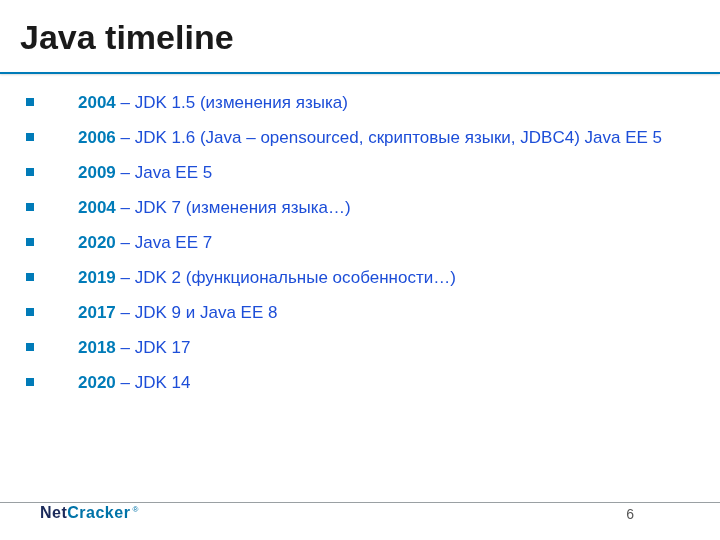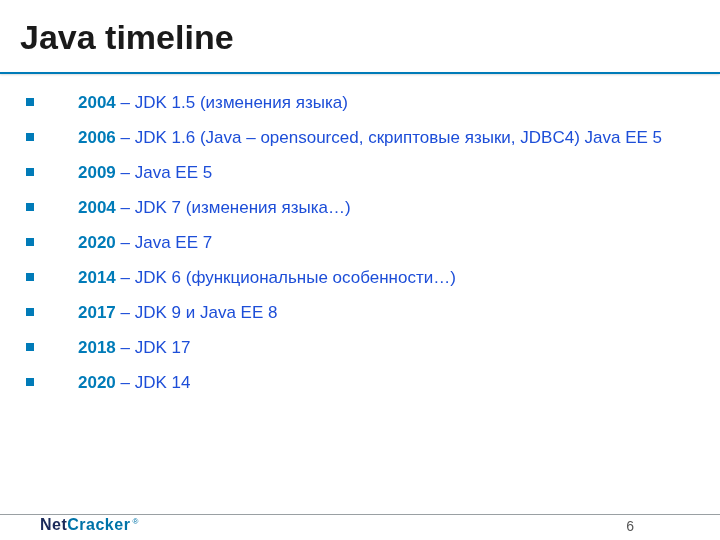--- a/index.html
+++ b/index.html
@@ -69,21 +69,21 @@
     color: #007bb8;
     font-weight: bold;
     margin-left: 32px;
   }
   .desc {
     color: #1d4ed8;
   }
   .footer {
     position: absolute;
     left: 0;
-    bottom: 0;
+    bottom: 12px;
     width: 664px;
     height: 46px;
   }
   .footer-line {
     position: absolute;
     left: 0;
     top: 20px;
     width: 720px;
     border-top: 1px solid #9aa0a3;
   }
@@ -135,21 +135,21 @@
       <li class="row">
         <span class="year">2009</span><span class="desc"> – Java EE 5</span>
       </li>
       <li class="row">
         <span class="year">2004</span><span class="desc"> – JDK 7 (изменения языка…)</span>
       </li>
       <li class="row">
         <span class="year">2020</span><span class="desc"> – Java EE 7</span>
       </li>
       <li class="row">
-        <span class="year">2014</span><span class="desc"> – JDK 6 (функциональные особенности…)</span>
+        <span class="year">2019</span><span class="desc"> – JDK 2 (функциональные особенности…)</span>
       </li>
       <li class="row">
         <span class="year">2017</span><span class="desc"> – JDK 9 и Java EE 8</span>
       </li>
       <li class="row">
         <span class="year">2018</span><span class="desc"> – JDK 17</span>
       </li>
       <li class="row">
         <span class="year">2020</span><span class="desc"> – JDK 14</span>
       </li>

